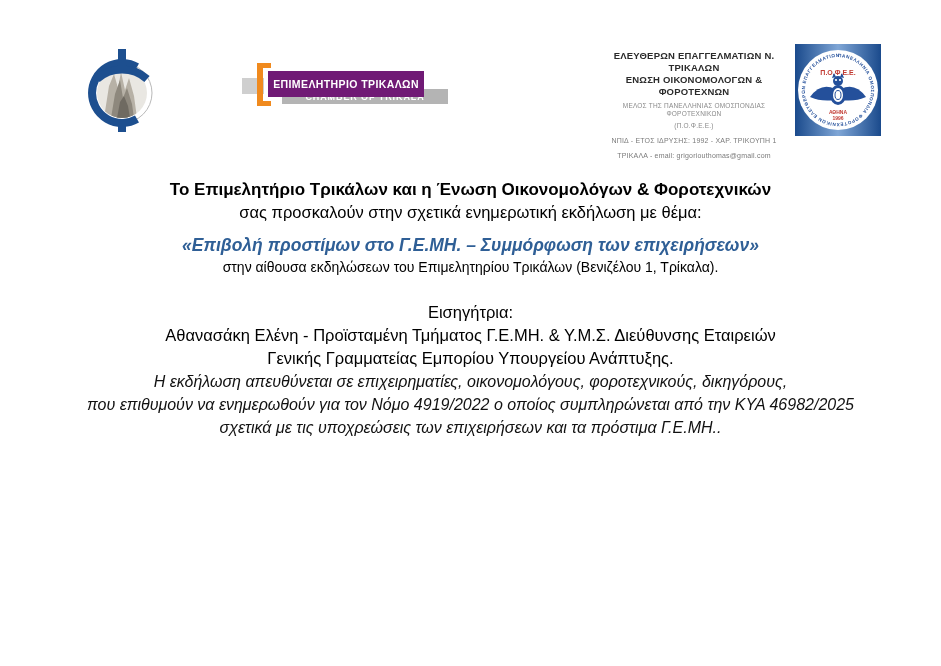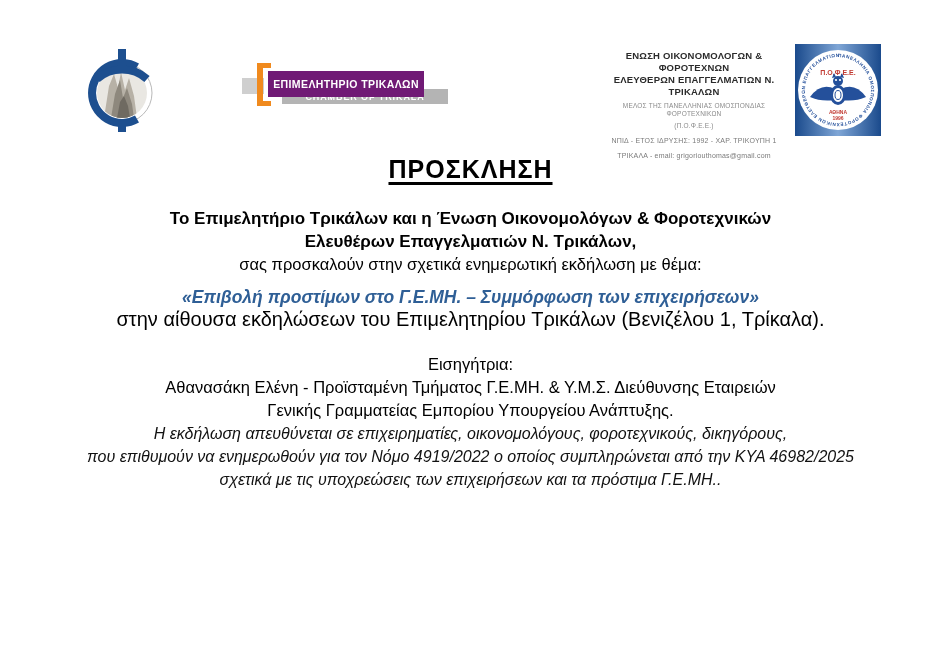--- a/index.html
+++ b/index.html
@@ -38,21 +38,21 @@
   
   .content { position:absolute; top:155px; left:0; width:941px; text-align:center; }
 
   .title { display:inline-block; font-size:25px; font-weight:bold; letter-spacing:1px;
            text-decoration:underline; text-decoration-thickness:2.5px; text-underline-offset:4px; }
 
   .hosts   { margin-top:23px; font-weight:bold; font-size:17px; line-height:23px; }
   .invite  { font-size:16.5px; line-height:23px; }
   .topic   { margin-top:11px; font-size:17.5px; font-weight:bold; font-style:italic; color:#2f5f96; }
   .when    { margin-top:31px; font-size:16.5px; line-height:23px; }
-  .venue   { font-size:20px; line-height:23px; }
+  .venue   { font-size:14px; line-height:23px; }
   .speaker-heading { margin-top:22px; font-size:16.5px; line-height:23px; }
   .speaker { font-size:16.5px; line-height:23px; }
   .footer-note { font-size:16px; font-style:italic; line-height:23px; color:#111; }
 </style>
 </head>
 <body>
 
 <div class="page">
 
   <div class="header">
@@ -83,22 +83,22 @@
         <div class="bar-blue">
           <span>ΕΠΙΜΕΛΗΤΗΡΙΟ ΤΡΙΚΑΛΩΝ</span>
         </div>
         <div class="bar-gray">
           <span>CHAMBER OF TRIKALA</span>
         </div>
       </div>
     </div>
 
     <div class="org-block">
+      <div class="org-name">ΕΛΕΥΘΕΡΩΝ ΕΠΑΓΓΕΛΜΑΤΙΩΝ Ν. ΤΡΙΚΑΛΩΝ</div>
       <div class="org-name">ΕΝΩΣΗ ΟΙΚΟΝΟΜΟΛΟΓΩΝ &amp; ΦΟΡΟΤΕΧΝΩΝ</div>
-      <div class="org-name">ΕΛΕΥΘΕΡΩΝ ΕΠΑΓΓΕΛΜΑΤΙΩΝ Ν. ΤΡΙΚΑΛΩΝ</div>
       <div class="org-sub">ΜΕΛΟΣ ΤΗΣ ΠΑΝΕΛΛΗΝΙΑΣ ΟΜΟΣΠΟΝΔΙΑΣ ΦΟΡΟΤΕΧΝΙΚΩΝ</div>
       <div class="org-sub">(Π.Ο.Φ.Ε.Ε.)</div>
       <div class="org-info">ΝΠΙΔ - ΕΤΟΣ ΙΔΡΥΣΗΣ: 1992 - ΧΑΡ. ΤΡΙΚΟΥΠΗ 1</div>
       <div class="org-info">ΤΡΙΚΑΛΑ - email: grigoriouthomas@gmail.com</div>
     </div>
 
     <div class="seal">
       <svg width="86" height="92" viewBox="0 0 86 92" aria-hidden="true">
         <defs>
           <linearGradient id="sealBg" x1="0" y1="0" x2="1" y2="0">
@@ -126,25 +126,23 @@
           <ellipse cx="43" cy="51" rx="5" ry="7" fill="#ffffff"></ellipse>
           <ellipse cx="43" cy="51" rx="3" ry="4.5" fill="none" stroke="#24509b" stroke-width="1"></ellipse>
         </g>
         <text x="43" y="70" text-anchor="middle" font-size="5" font-weight="bold" fill="#c23b33">ΑΘΗΝΑ</text>
         <text x="43" y="76" text-anchor="middle" font-size="5" font-weight="bold" fill="#c23b33">1996</text>
       </svg>
     </div>
   </div>
 
   <div class="content">
-    <h1 class="title">ΠΡΟΣΚΛΗΣΗ</h1>
 
     <p class="hosts">
       <span>Το Επιμελητήριο Τρικάλων και η Ένωση Οικονομολόγων &amp; Φοροτεχνικών</span><br>
-      <span>Ελευθέρων Επαγγελματιών Ν. Τρικάλων,</span>
     </p>
 
     <p class="invite">σας προσκαλούν στην σχετικά ενημερωτική εκδήλωση με θέμα:</p>
 
     <p class="topic">«Επιβολή προστίμων στο Γ.Ε.ΜΗ. – Συμμόρφωση των επιχειρήσεων»</p>
 
 
     <p class="venue">στην αίθουσα εκδηλώσεων του Επιμελητηρίου Τρικάλων (Βενιζέλου 1, Τρίκαλα).</p>
 
     <p class="speaker-heading">Εισηγήτρια:</p>

